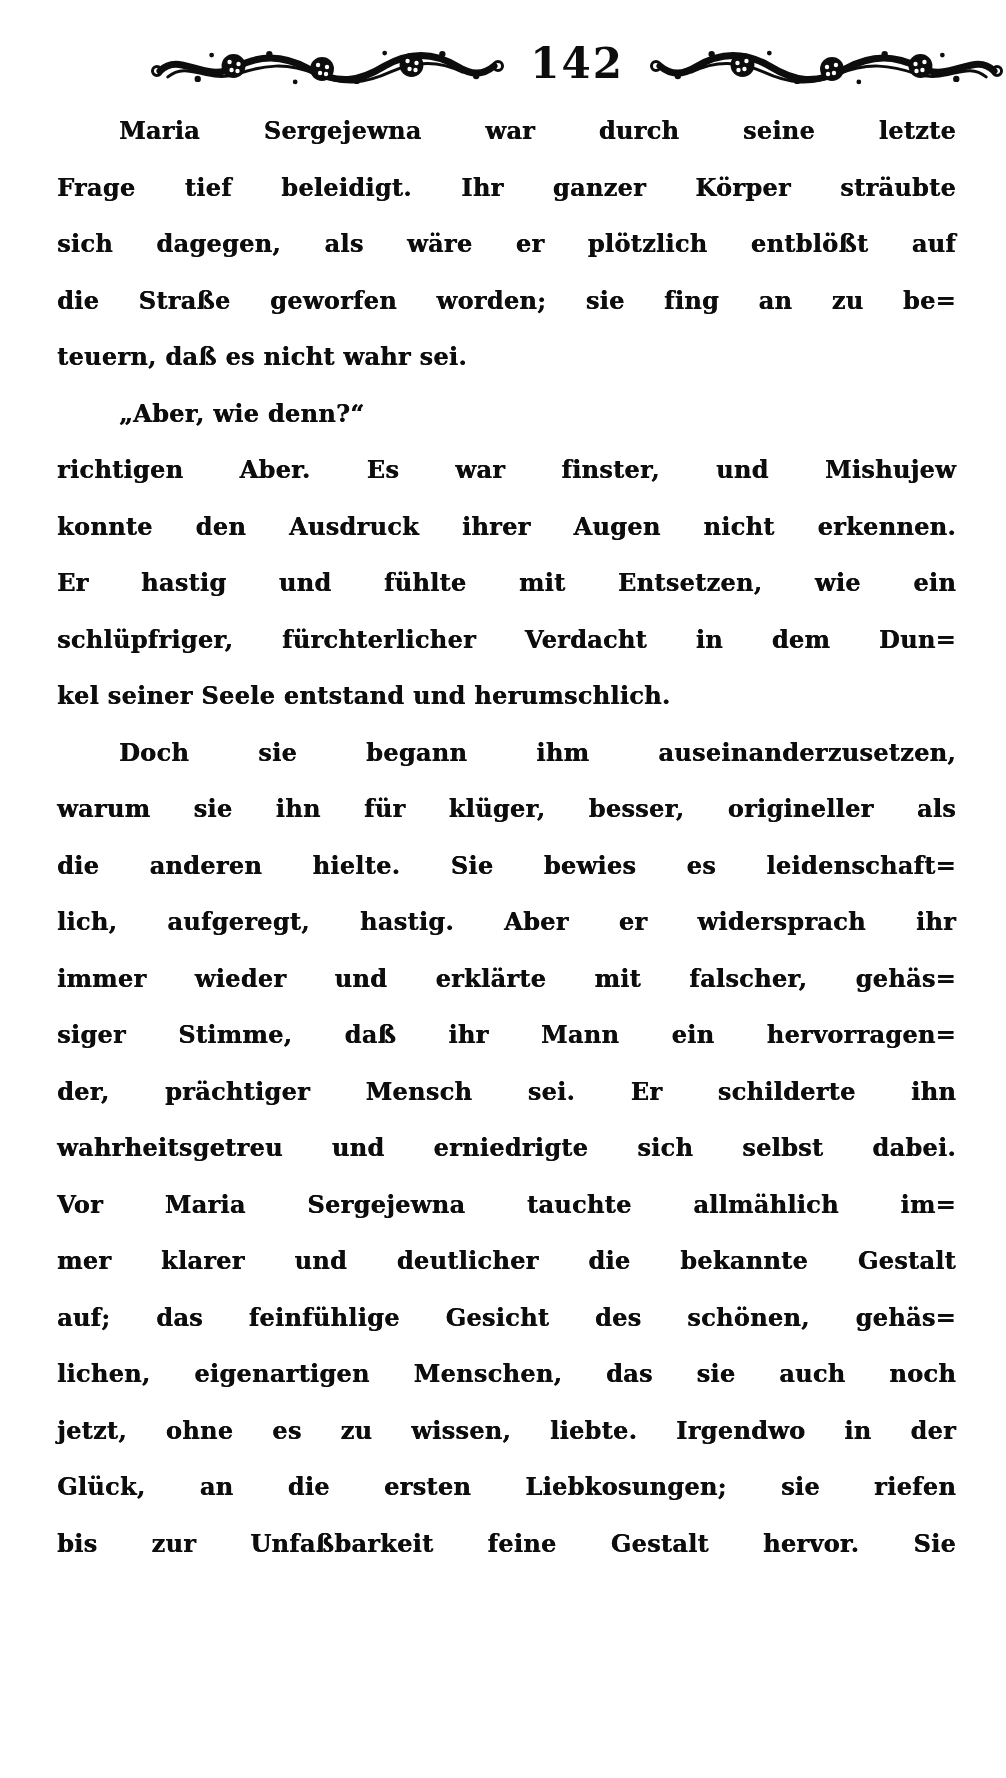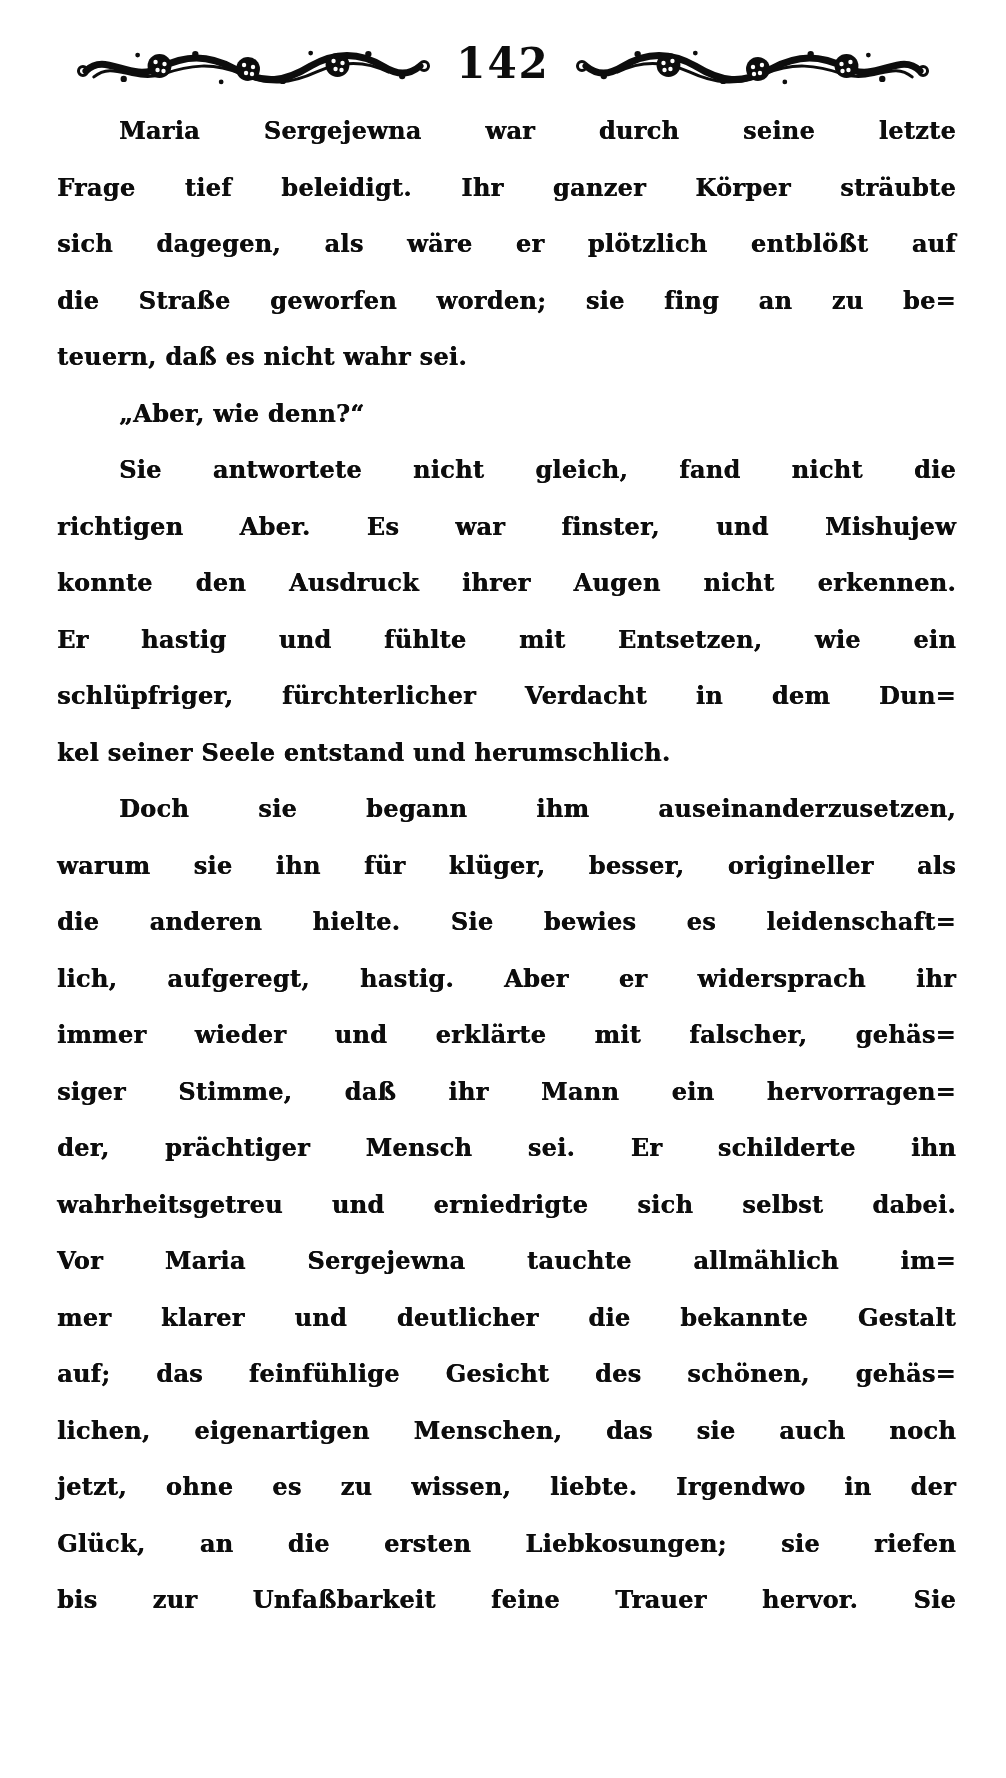--- a/index.html
+++ b/index.html
@@ -10,21 +10,21 @@
     background: #ffffff;
     color: #0d0d0d;
     font-family: "DejaVu Serif", "Liberation Serif", serif;
     overflow: hidden;
   }
   .header {
     margin-top: 40px;
     height: 52px;
     display: flex;
     align-items: center;
-    justify-content: center;
+    justify-content: flex-end;
     gap: 24px;
   }
   .ornament { flex: 0 0 auto; display: block; }
   .flip { transform: scaleX(-1); }
   .page-number {
     font-size: 42px;
     font-weight: bold;
     letter-spacing: 2px;
     line-height: 1;
     padding-bottom: 4px;
@@ -125,36 +125,35 @@
 
   </div>
 
   <div class="body-text">
     <div class="line ind">Maria Sergejewna war durch seine letzte</div>
     <div class="line">Frage tief beleidigt.  Ihr ganzer Körper sträubte</div>
     <div class="line">sich dagegen, als wäre er plötzlich entblößt auf</div>
     <div class="line">die Straße geworfen worden; sie fing an zu be=</div>
     <div class="line noj">teuern, daß es nicht wahr sei.</div>
     <div class="line ind noj">„Aber, wie denn?“</div>
-    <div class="line ind">Sie antwortete nicht gleich, fand nicht die</div>
     <div class="line">richtigen Aber.  Es war finster, und Mishujew</div>
     <div class="line">konnte den Ausdruck ihrer Augen nicht erkennen.</div>
     <div class="line">Er hastig und fühlte mit Entsetzen, wie ein</div>
     <div class="line">schlüpfriger, fürchterlicher Verdacht in dem Dun=</div>
     <div class="line noj">kel seiner Seele entstand und herumschlich.</div>
     <div class="line ind">Doch sie begann ihm auseinanderzusetzen,</div>
     <div class="line">warum sie ihn für klüger, besser, origineller als</div>
     <div class="line">die anderen hielte.  Sie bewies es leidenschaft=</div>
     <div class="line">lich, aufgeregt, hastig.  Aber er widersprach ihr</div>
     <div class="line">immer wieder und erklärte mit falscher, gehäs=</div>
     <div class="line">siger Stimme, daß ihr Mann ein hervorragen=</div>
     <div class="line">der, prächtiger Mensch sei.  Er schilderte ihn</div>
     <div class="line">wahrheitsgetreu und erniedrigte sich selbst dabei.</div>
     <div class="line">Vor Maria Sergejewna tauchte allmählich im=</div>
     <div class="line">mer klarer und deutlicher die bekannte Gestalt</div>
     <div class="line">auf; das feinfühlige Gesicht des schönen, gehäs=</div>
     <div class="line">lichen, eigenartigen Menschen, das sie auch noch</div>
     <div class="line">jetzt, ohne es zu wissen, liebte.  Irgendwo in der</div>
     <div class="line">Glück, an die ersten Liebkosungen; sie riefen</div>
-    <div class="line">bis zur Unfaßbarkeit feine Trauer hervor.  Sie</div>
+    <div class="line">bis zur Unfaßbarkeit feine Gestalt hervor.  Sie</div>
   </div>
 
 </div>
 
 </body></html>

